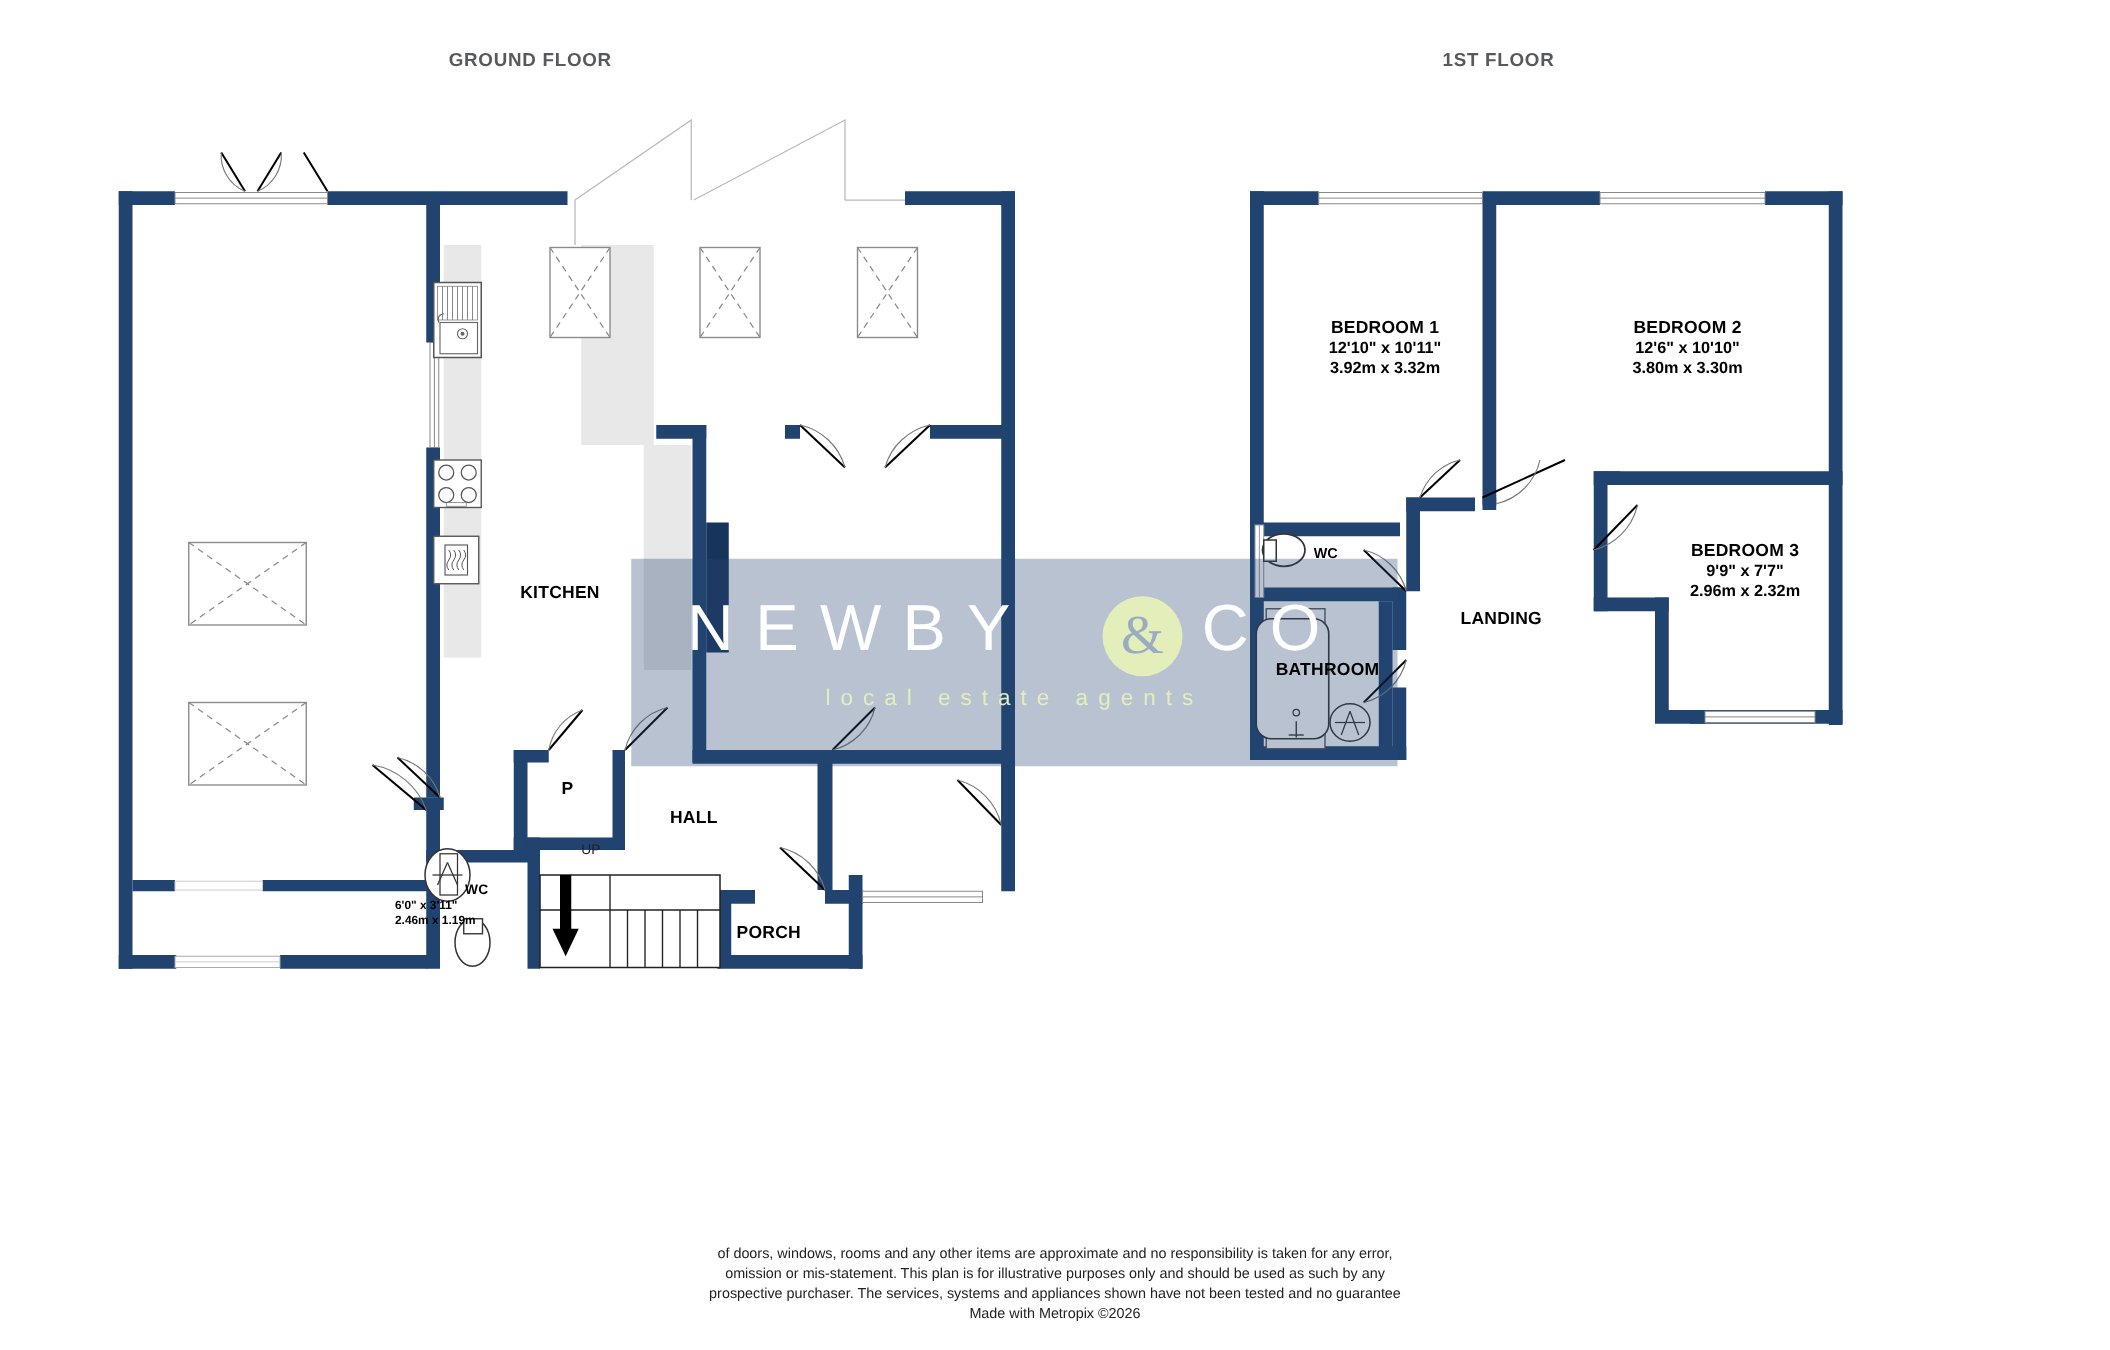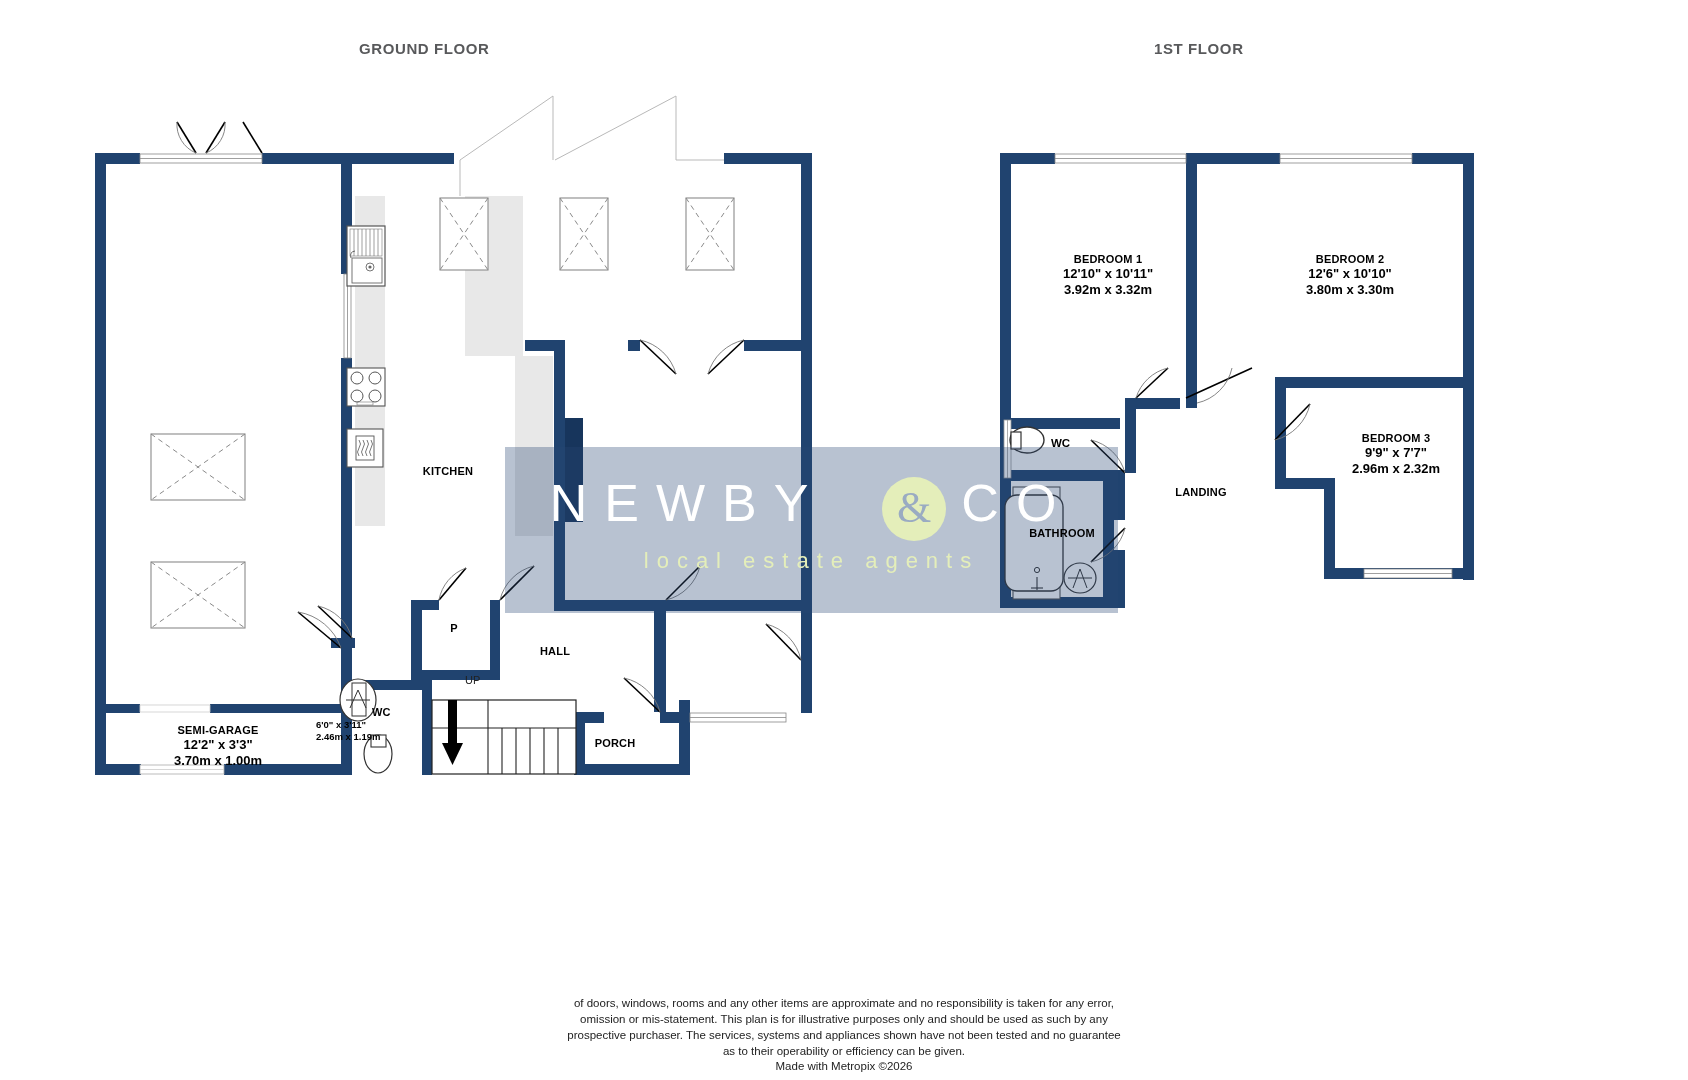--- a/index.html
+++ b/index.html
@@ -5,36 +5,36 @@
   html,body{margin:0;padding:0;background:#ffffff;}
   body{width:1688px;height:1080px;position:relative;overflow:hidden;
        font-family:"Liberation Sans",sans-serif;color:#000;}
   #stage{position:absolute;left:0;top:0;width:1688px;height:1080px;}
   svg#plan{position:absolute;left:0;top:0;width:1688px;height:1080px;}
 
   .floor-title{position:absolute;font-size:15px;letter-spacing:.6px;color:#58595b;
      font-family:"Liberation Sans",sans-serif;white-space:nowrap;font-weight:bold;}
 
   .rlabel{position:absolute;text-align:center;white-space:nowrap;line-height:1.22;}
-  .rlabel .nm{font-size:11px;font-weight:bold;letter-spacing:.2px;}
+  .rlabel .nm{font-size:14px;font-weight:bold;letter-spacing:.2px;}
   .rlabel .dim{font-size:13px;font-weight:bold;}
   .rlabel.sm .nm{font-size:11px;}
   .rlabel.sm .dim{font-size:9.5px;}
   .tag{position:absolute;font-size:12.5px;font-weight:bold;white-space:nowrap;}
   .tagsm{position:absolute;font-size:9.5px;font-weight:normal;white-space:nowrap;color:#333;}
 
   
   #wm{position:absolute;left:505px;top:447px;width:613px;height:166px;
       background:rgba(38,69,114,0.33);pointer-events:none;}
   #wmInner{position:absolute;left:0;top:0;width:613px;height:166px;}
   .wm-main{position:absolute;left:0;top:26px;width:613px;text-align:center;
      font-size:52px;letter-spacing:17px;color:#ffffff;font-family:"Liberation Sans",sans-serif;
      font-weight:300;white-space:nowrap;}
   .wm-sub{position:absolute;left:0;top:101px;width:613px;text-align:center;
-     font-size:22px;letter-spacing:8px;color:#e4eeba;font-family:"Liberation Sans",sans-serif;
+     font-size:18px;letter-spacing:8px;color:#e4eeba;font-family:"Liberation Sans",sans-serif;
      white-space:nowrap;}
   .wm-amp{position:absolute;left:377px;top:30px;width:64px;height:64px;border-radius:50%;
      background:#e4eeba;}
   .wm-amp span{position:absolute;left:0;top:0;width:64px;height:64px;line-height:62px;
      text-align:center;font-size:44px;color:#9aabc2;font-family:"Liberation Serif",serif;}
 
   #footer{position:absolute;left:0;top:996px;width:1688px;text-align:center;
      font-size:11.5px;line-height:1.38;color:#222;font-family:"Liberation Sans",sans-serif;}
   #footer div{white-space:nowrap;}
 </style>
@@ -410,25 +410,20 @@
   </div>
 
   <div class="rlabel" style="left:426px;top:622px;width:56px;">
     <div class="nm">P</div>
   </div>
 
   <div class="rlabel" style="left:563px;top:737px;width:104px;">
     <div class="nm">PORCH</div>
   </div>
 
-  <div class="rlabel" style="left:118px;top:724px;width:200px;">
-    <div class="nm">SEMI-GARAGE</div>
-    <div class="dim">12'2"  x 3'3"</div>
-    <div class="dim">3.70m  x 1.00m</div>
-  </div>
 
   <div class="rlabel sm" style="left:316px;top:706px;width:120px;text-align:left;">
     <div class="nm" style="margin-left:56px;">WC</div>
     <div class="dim">6'0"  x 3'11"</div>
     <div class="dim">2.46m  x 1.19m</div>
   </div>
 
   <div class="tagsm" style="left:437px;top:674px;font-size:11px;color:#222;margin-left:28px;">UP</div>
 
   <div class="rlabel" style="left:1008px;top:253px;width:200px;">
@@ -456,17 +451,16 @@
   <div class="rlabel" style="left:1008px;top:527px;width:108px;">
     <div class="nm">BATHROOM</div>
   </div>
 
   <div class="tag" style="left:1051px;top:437px;font-size:11.5px;">WC</div>
 
   <div id="footer">
     <div>of doors, windows, rooms and any other items are approximate and no responsibility is taken for any error,</div>
     <div>omission or mis-statement. This plan is for illustrative purposes only and should be used as such by any</div>
     <div>prospective purchaser. The services, systems and appliances shown have not been tested and no guarantee</div>
-    <div>as to their operability or efficiency can be given.</div>
     <div>Made with Metropix ©2026</div>
   </div>
 
 </div>
 
 </body></html>

